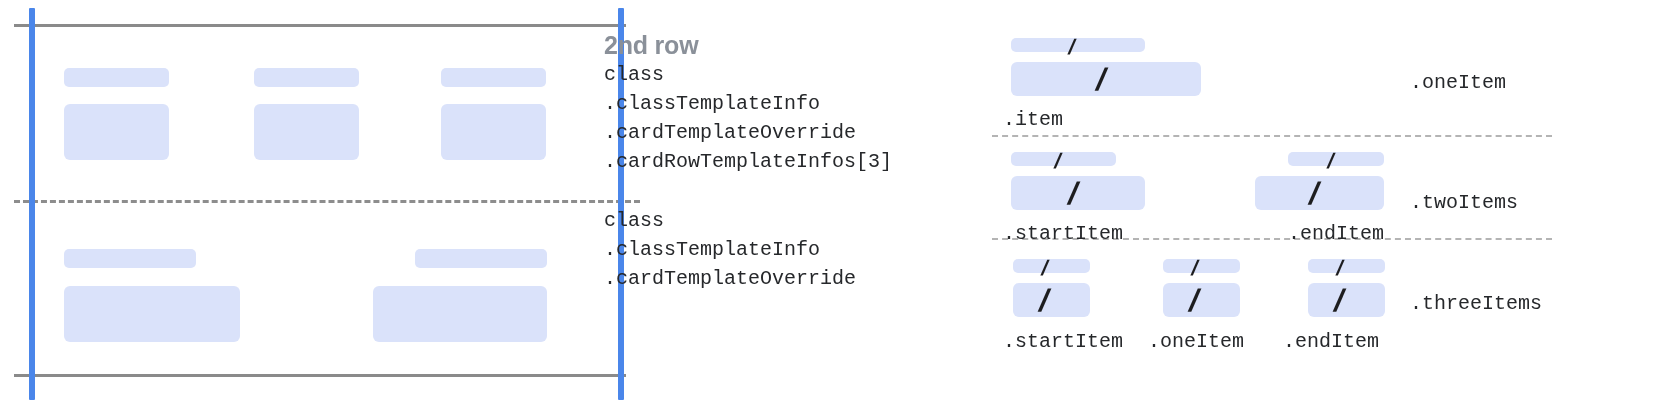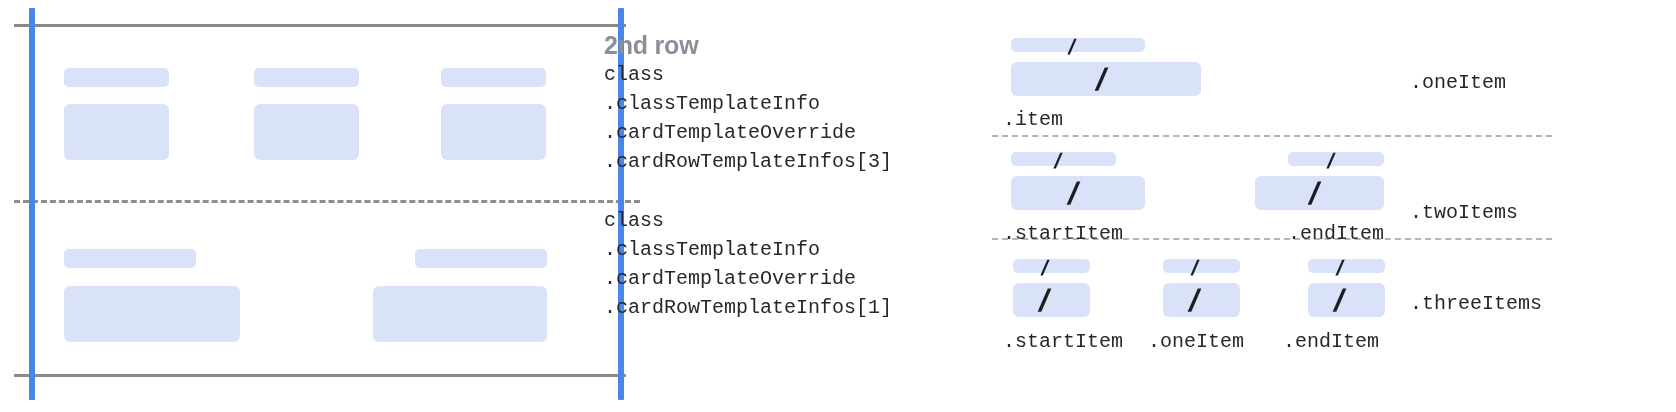--- a/index.html
+++ b/index.html
@@ -136,21 +136,20 @@
     <div class="code-line">class</div>
     <div class="code-line">.classTemplateInfo</div>
     <div class="code-line">.cardTemplateOverride</div>
     <div class="code-line">.cardRowTemplateInfos[3]</div>
   </div>
 
   <div class="row-block" style="left:604px; top:206px;">
     <div class="code-line">class</div>
     <div class="code-line">.classTemplateInfo</div>
     <div class="code-line">.cardTemplateOverride</div>
-    <div class="code-line">.cardRowTemplateInfos[1]</div>
   </div>
 
   <div class="abs" style="left:0; top:0; width:1676px; height:412px;">
 
     <div class="dash-rule-light" style="left:992px; top:135px; width:560px;"></div>
     <div class="dash-rule-light" style="left:992px; top:238px; width:560px;"></div>
 
     <div class="specimen" style="left:0; top:0; width:1676px; height:135px;">
       <div class="abs" style="left:0;top:0;">
         <div class="ph thin" style="left:1011px; top:38px; width:134px; height:14px;"></div>
@@ -178,21 +177,21 @@
       <div class="abs" style="left:0;top:0;">
         <div class="ph thin" style="left:1288px; top:17px; width:96px; height:14px;"></div>
         <span class="slash small" style="left:1328px; top:15px;">/</span>
 
         <div class="ph" style="left:1255px; top:41px; width:129px; height:34px;"></div>
         <span class="slash big" style="left:1310px; top:43px;">/</span>
 
         <span class="mono-label" style="left:1288px; top:87px;">.endItem</span>
       </div>
 
-      <span class="mono-label" style="left:1410px; top:66px;">.twoItems</span>
+      <span class="mono-label" style="left:1410px; top:56px;">.twoItems</span>
     </div>
 
     <div class="specimen" style="left:0; top:238px; width:1676px; height:174px;">
       <div class="abs" style="left:0;top:0;">
         <div class="ph thin" style="left:1013px; top:21px; width:77px; height:14px;"></div>
         <span class="slash small" style="left:1042px; top:19px;">/</span>
 
         <div class="ph" style="left:1013px; top:45px; width:77px; height:34px;"></div>
         <span class="slash big" style="left:1040px; top:47px;">/</span>
 

